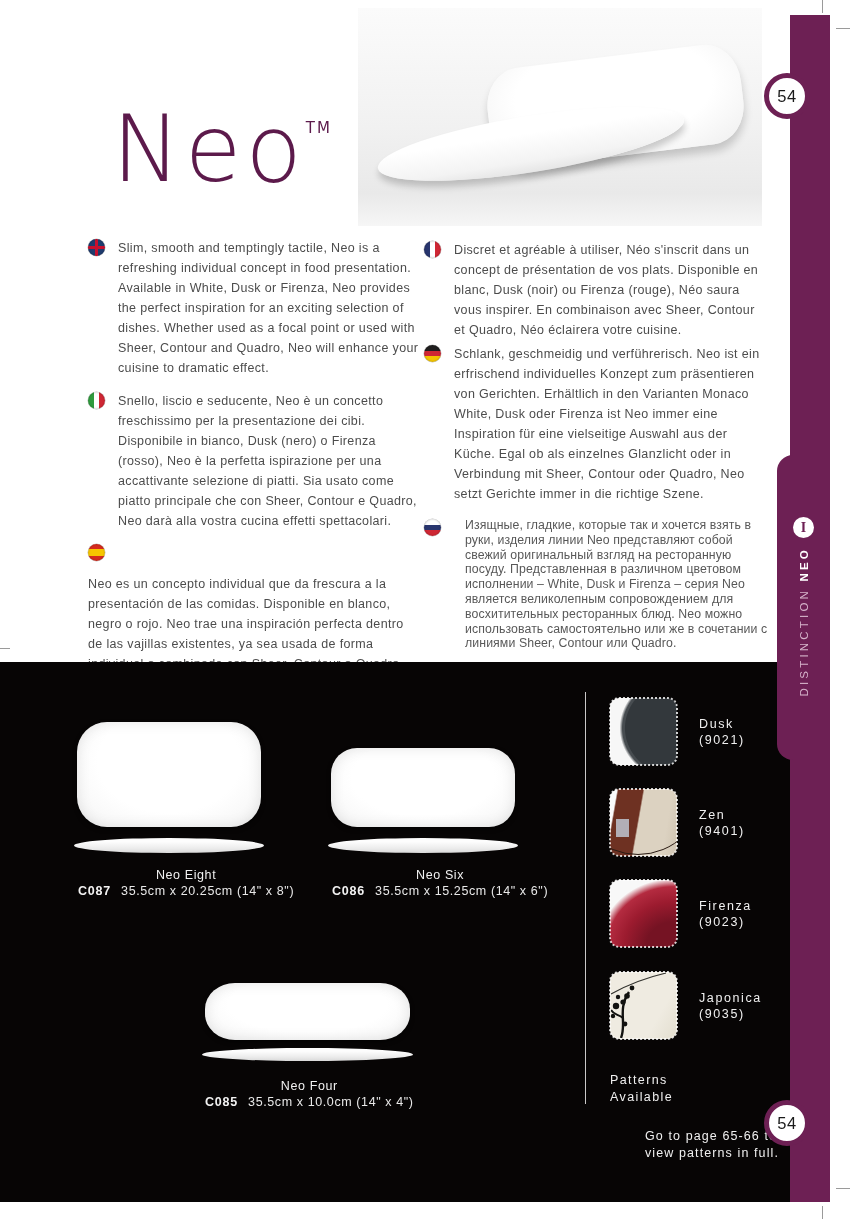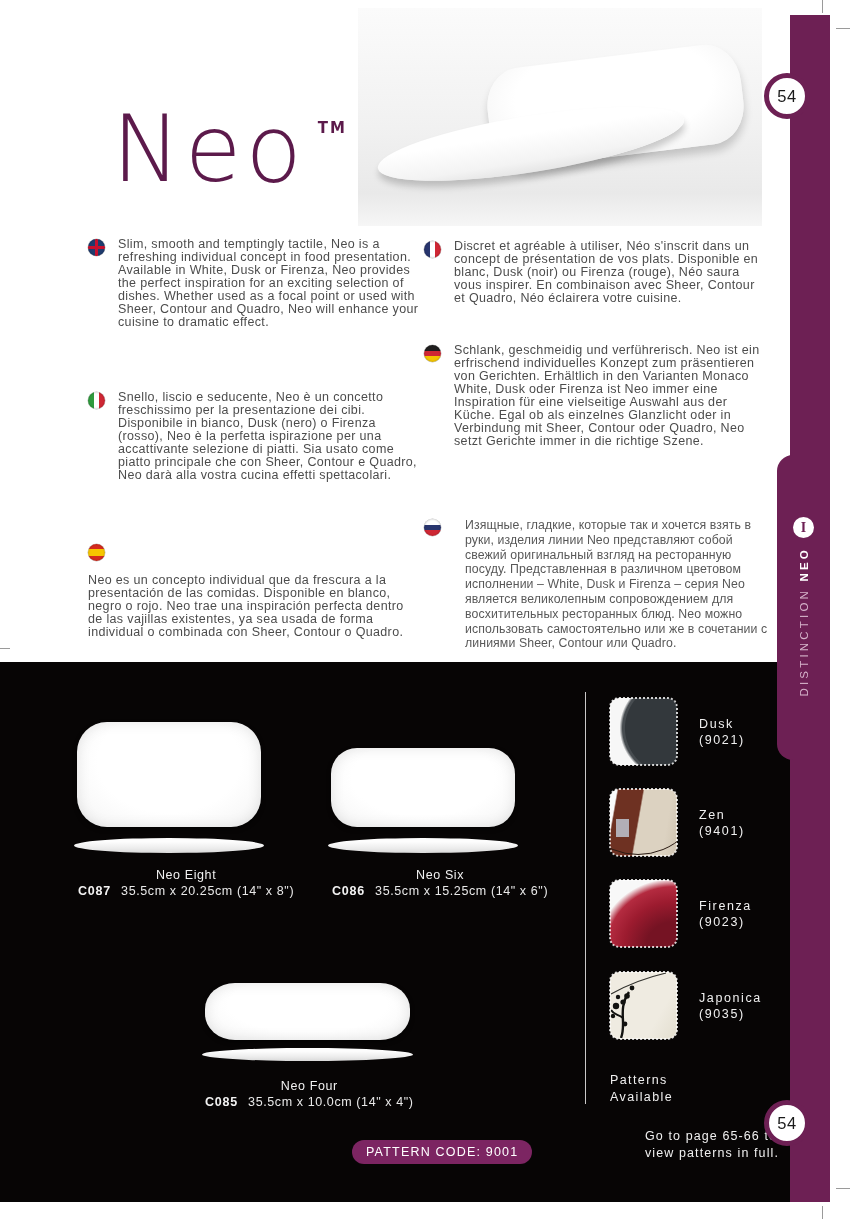--- a/index.html
+++ b/index.html
@@ -6,36 +6,36 @@
   #page{position:relative;width:850px;height:1219px;background:#ffffff;overflow:hidden;
         font-family:"Liberation Sans",sans-serif;color:#4a4a4a;}
 
   
   .crop{position:absolute;background:#9a9a9a;}
 
   
   .title{position:absolute;left:112px;top:104px;color:#5c1a4b;
          font-family:"DejaVu Sans",sans-serif;font-weight:200;
          font-size:92px;letter-spacing:4px;line-height:1;}
-  .title .tm{font-size:15px;letter-spacing:2px;vertical-align:48px;font-weight:700;margin-left:12px;}
+  .title .tm{font-size:15px;letter-spacing:2px;vertical-align:48px;font-weight:400;}
 
   
   .photo{position:absolute;left:358px;top:8px;width:404px;height:218px;
          background:linear-gradient(180deg,#fbfbfb 0%,#f1f1f1 55%,#e9e9e9 85%,#f6f6f6 100%);}
   .plate-back{position:absolute;left:130px;top:48px;width:255px;height:100px;
          background:radial-gradient(ellipse at 50% 35%,#ffffff 55%,#f2f2f2 90%,#e8e8e8 100%);
          border-radius:34px/40px;transform:rotate(-7deg);
          box-shadow:0 7px 9px rgba(0,0,0,0.18);}
   .plate-front{position:absolute;left:18px;top:108px;width:310px;height:56px;
          background:linear-gradient(180deg,#ffffff 30%,#f3f3f3 80%,#e6e6e6 100%);
          border-radius:50%;transform:rotate(-9deg);
          box-shadow:0 6px 7px rgba(0,0,0,0.20);}
 
   
-  .desc{position:absolute;display:flex;gap:13px;font-size:12.5px;line-height:13px;
+  .desc{position:absolute;display:flex;gap:13px;font-size:12.5px;line-height:20px;
         letter-spacing:0.35px;color:#4c4c4c;}
   .desc.ru{font-size:12.3px;line-height:14.8px;letter-spacing:0.1px;color:#585858;}
   .flag{width:17px;height:17px;border-radius:50%;flex:0 0 17px;margin-top:1px;
         box-shadow:0 0 0 0.5px rgba(0,0,0,0.25), inset 0 0 2px rgba(0,0,0,0.3);}
   .flag-en{background:
       linear-gradient(to bottom,transparent 41%,#c8102e 41%,#c8102e 59%,transparent 59%),
       linear-gradient(to right,transparent 41%,#c8102e 41%,#c8102e 59%,transparent 59%),
       #1f3c6e;}
   .flag-it{background:linear-gradient(to right,#2f9a3d 33%,#ffffff 33% 66%,#cf2734 66%);}
   .flag-es{background:linear-gradient(to bottom,#d52b1e 27%,#f7c600 27% 73%,#d52b1e 73%);}
@@ -197,21 +197,20 @@
       </svg>
     </div>
     <div class="swatch-label"><span>Japonica</span><br><span>(9035)</span></div>
   </div>
 
   <div class="note" style="left:610px;top:1072px;">Patterns
 Available</div>
   <div class="note" style="left:610px;top:1128px;letter-spacing:1.1px;margin-left:35px;">Go to page 65-66 to
 view patterns in full.</div>
 
-  <div class="pill">PATTERN CODE: 9001</div>
 
   <div class="strip"></div>
   <div class="tab">
     <div class="tab-badge">I</div>
     <div class="vtext"><span>DISTINCTION </span><span class="bold">NEO</span></div>
   </div>
 
   <div class="pagenum" style="left:764px;top:73px;">54</div>
   <div class="pagenum" style="left:764px;top:1100px;">54</div>
 

